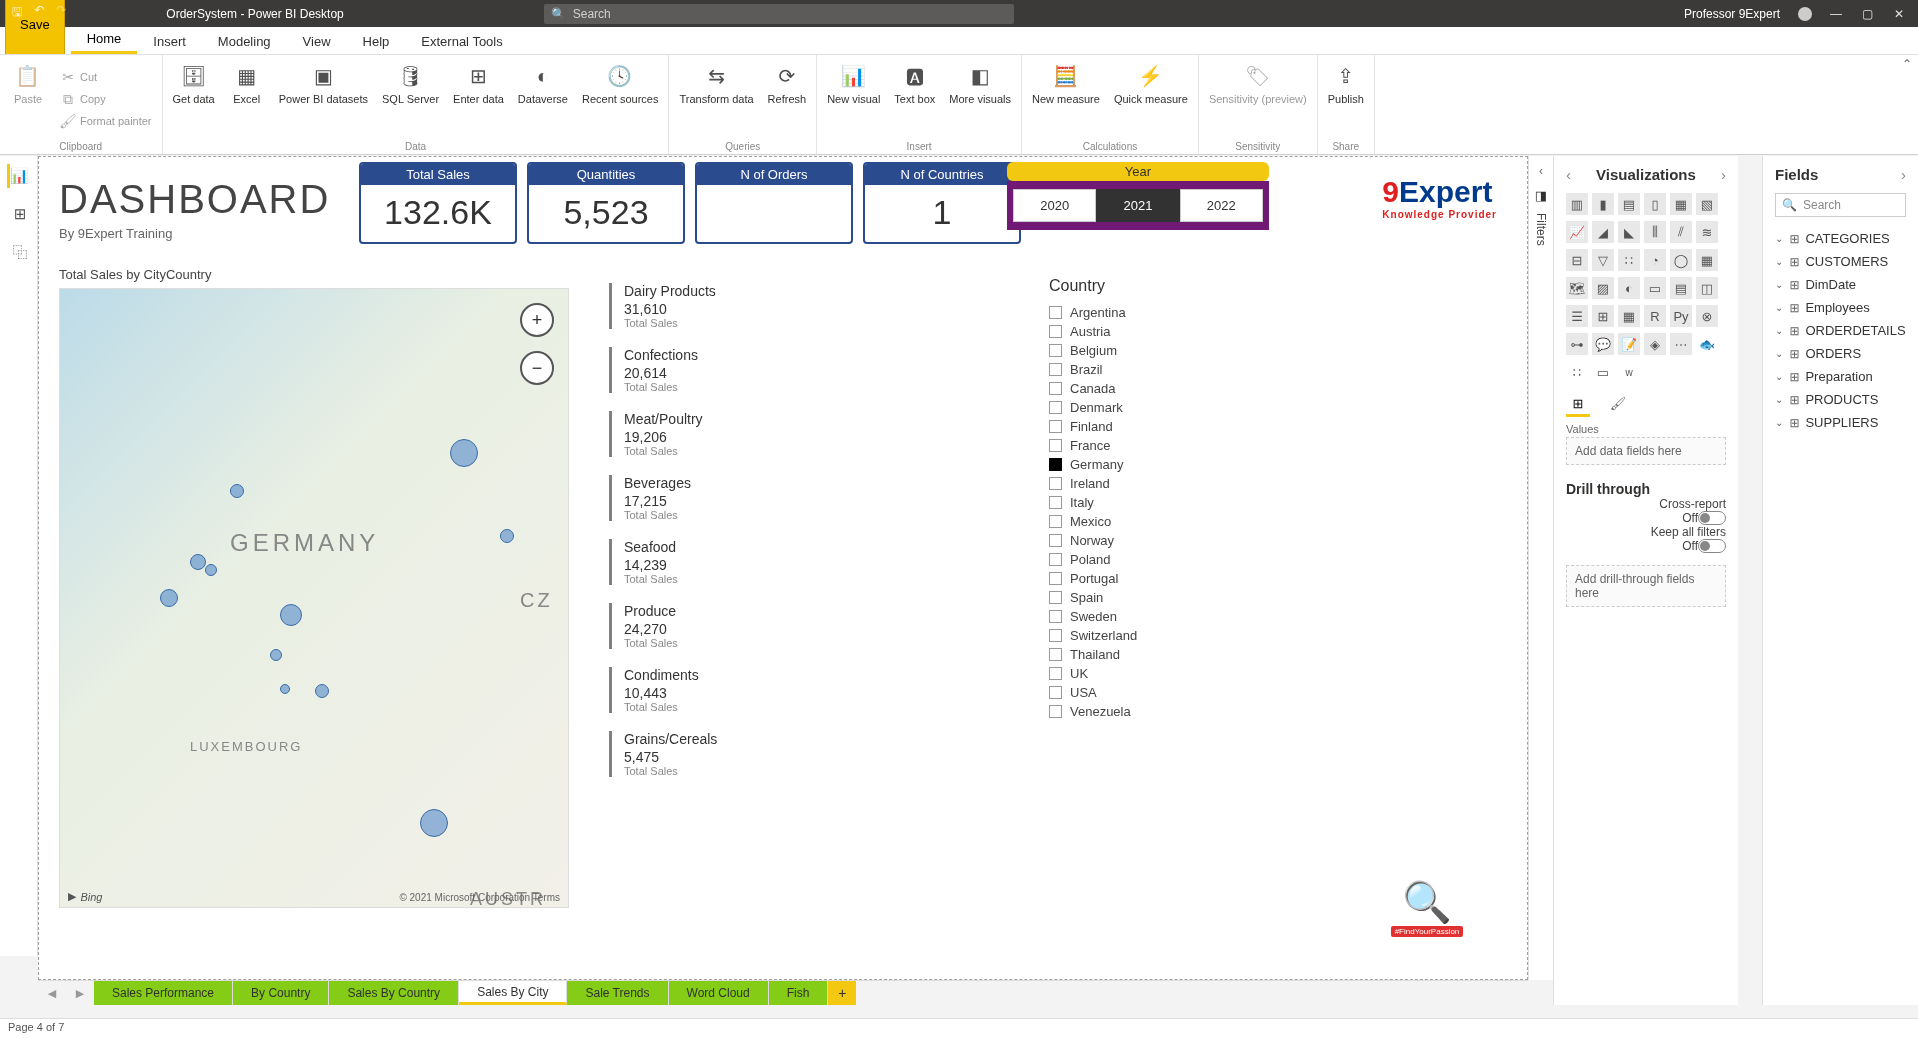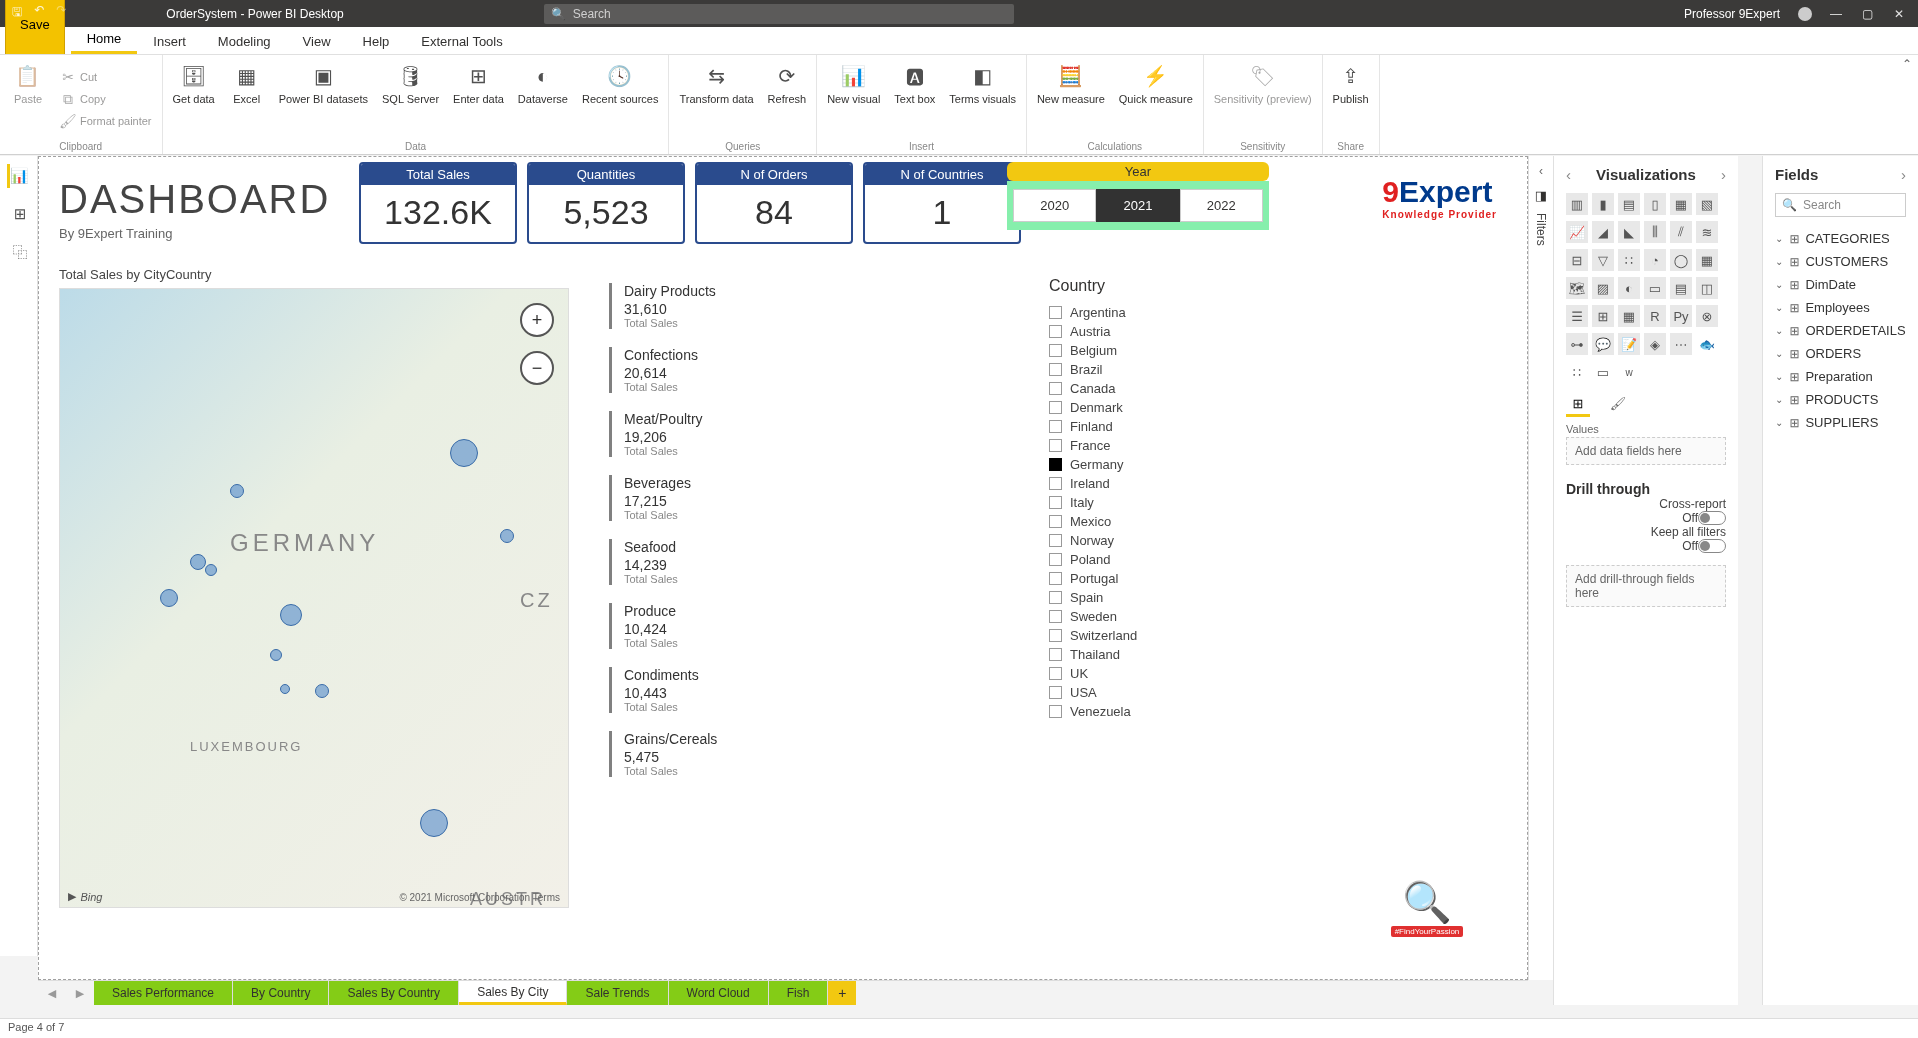--- a/index.html
+++ b/index.html
@@ -44,21 +44,21 @@
 .dash-title { font-size: 40px; letter-spacing: 2px; font-weight: 300; color: #444; margin-top: 10px;}
 .dash-sub { font-size: 13px; color: #666; margin-top: 4px; }
 
 .kpi-row { position: absolute; top: 5px; left: 320px; display: flex; gap: 10px; }
 .kpi { width: 158px; border: 2px solid #2a4b8d; border-radius: 4px; overflow: hidden; background: #fff; text-align: center; }
 .kpi .hdr { background: #2a4b8d; color: #fff; font-size: 13px; padding: 3px 0; }
 .kpi .val { font-size: 34px; padding: 8px 0 10px 0; color: #333; }
 
 .year-bar { position: absolute; top: 5px; left: 968px; width: 262px; }
 .year-bar .year-hdr { background: #f2c811; color: #333; text-align: center; font-size: 13px; padding: 2px 0; border-radius: 6px; }
-.year-bar .year-chips { display: flex; padding: 8px 6px; background: #86efac;}
+.year-bar .year-chips { display: flex; padding: 8px 6px; background: #701a75;}
 .year-chip { flex:1; background: #fff; border: 1px solid #ccc; text-align: center; padding: 8px 0; font-size: 13px; cursor: pointer;}
 .year-chip.active { background: #323232; color: #fff; border-color: #323232; }
 
 .logo-9expert { position: absolute; top: 18px; right: 30px; font-size: 30px; font-weight: 700; }
 .logo-9expert .nine { color: #e02020; }
 .logo-9expert .ex { color: #003a8c; }
 .logo-9expert .tag { font-size: 10px; color: #e02020; display: block; text-align: right; letter-spacing: 1px;}
 
 .map-section { position: absolute; top: 110px; left: 20px; width: 540px; }
 .map-section .mtitle { font-size: 13px; color: #444; margin-bottom: 6px;}
@@ -235,21 +235,21 @@
       <div class="ribbon-btn">
           <span class="ic">📊</span>
           <span>New visual</span>
         </div>
       <div class="ribbon-btn">
           <span class="ic">🅰</span>
           <span>Text box</span>
         </div>
       <div class="ribbon-btn">
           <span class="ic">◧</span>
-          <span>Terms visuals</span>
+          <span>More visuals</span>
         </div>
     </div>
     <div class="ribbon-group-label">Insert</div>
   </div>
 
   <div class="ribbon-group">
     <div class="ribbon-group-items">
       <div class="ribbon-btn">
           <span class="ic">🧮</span>
           <span>New measure</span>
@@ -298,21 +298,20 @@
         <div class="kpi">
           <div class="hdr">Total Sales</div>
           <div class="val">132.6K</div>
         </div>
         <div class="kpi">
           <div class="hdr">Quantities</div>
           <div class="val">5,523</div>
         </div>
         <div class="kpi">
           <div class="hdr">N of Orders</div>
-          <div class="val">84</div>
         </div>
         <div class="kpi">
           <div class="hdr">N of Countries</div>
           <div class="val">1</div>
         </div>
       </div>
 
     <div class="year-bar">
       <div class="year-hdr">Year</div>
       <div class="year-chips" id="year-chips">
@@ -377,21 +376,21 @@
           <div class="value">17,215</div>
           <div class="sub">Total Sales</div>
         </div>
         <div class="cat-item">
           <div class="name">Seafood</div>
           <div class="value">14,239</div>
           <div class="sub">Total Sales</div>
         </div>
         <div class="cat-item">
           <div class="name">Produce</div>
-          <div class="value">10,424</div>
+          <div class="value">24,270</div>
           <div class="sub">Total Sales</div>
         </div>
         <div class="cat-item">
           <div class="name">Condiments</div>
           <div class="value">10,443</div>
           <div class="sub">Total Sales</div>
         </div>
         <div class="cat-item">
           <div class="name">Grains/Cereals</div>
           <div class="value">5,475</div>

